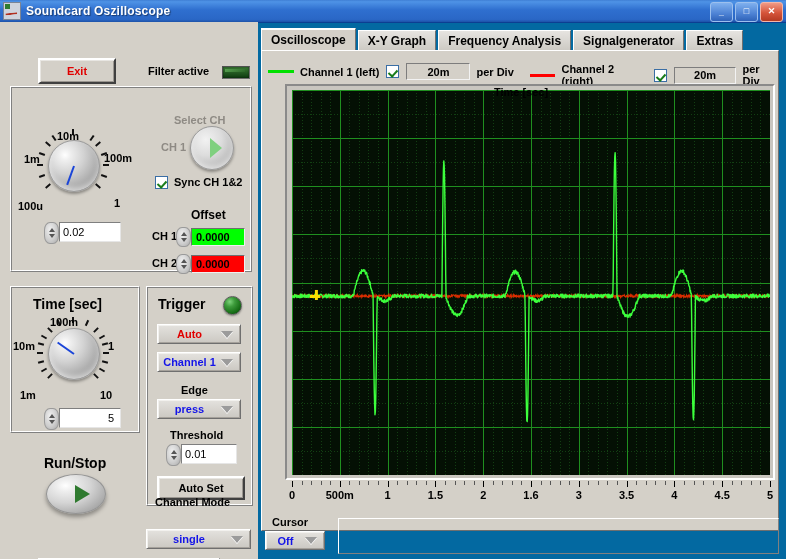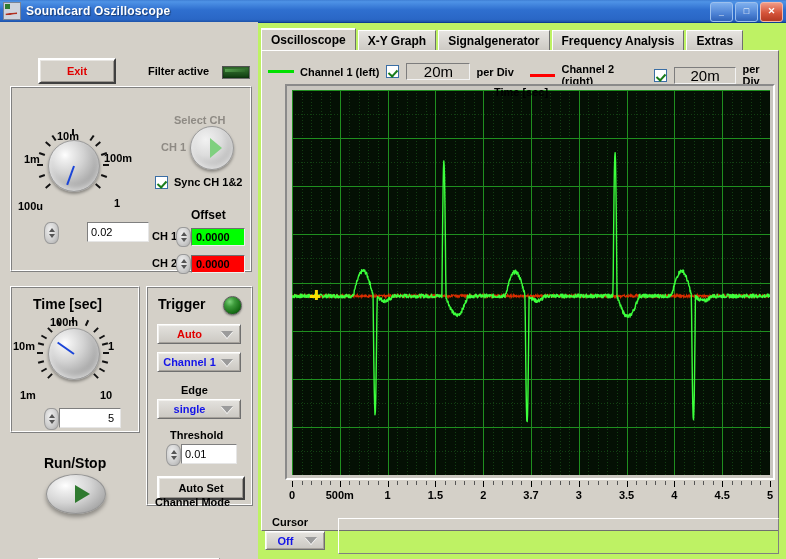--- a/index.html
+++ b/index.html
@@ -2,21 +2,21 @@
 <html><head>
 <meta charset="utf-8">
 <style>
   html,body{margin:0;padding:0;}
   body{
     width:786px;height:559px;overflow:hidden;
     font-family:"Liberation Sans",sans-serif;
     background:#d4d0c8;
     -webkit-font-smoothing:none;
   }
-  #app{position:relative;width:786px;height:559px;background:#bef264;}
+  #app{position:relative;width:786px;height:559px;background:#0369a1;}
 
   
   .titlebar{
     position:absolute;left:0;top:0;width:786px;height:22px;
     background:linear-gradient(to bottom,#3f7fd4 0%,#4e93e6 8%,#2f6fcf 45%,#2a67c6 88%,#1d52a8 100%);
     display:flex;align-items:center;
     border-bottom:1px solid #0c3e92;
   }
   .titlebar .ticon{
     width:16px;height:16px;margin-left:3px;margin-right:5px;
@@ -119,21 +119,21 @@
     border:1px solid #9a9a9a;border-radius:6px/8px;
   }
   .spin .ar{width:0;height:0;border-left:3px solid transparent;border-right:3px solid transparent;}
   .spin .up{border-bottom:4px solid #555;margin-bottom:2px;}
   .spin .dn{border-top:4px solid #555;}
   .numfield{
     background:#fff;border:1px solid #7f7f7f;border-right-color:#e6e6e6;border-bottom-color:#e6e6e6;
     font-size:11px;color:#000;display:flex;align-items:center;padding:0 3px;box-sizing:border-box;height:20px;
   }
 
-  #ampSpin{left:44px;top:200px;gap:28px;}
+  #ampSpin{left:44px;top:200px;}
   #ampNum{width:62px;}
 
   .chk{
     width:13px;height:13px;background:#fff;border:1px solid #3a6ea5;
     position:relative;box-sizing:border-box;
   }
   .chk:after{
     content:"";position:absolute;left:3px;top:2px;width:4px;height:7px;
     border:solid #1a7d1a;border-width:0 2px 2px 0;transform:rotate(42deg);
   }
@@ -229,21 +229,21 @@
     background:#d4d0c8;
     border:1px solid #ffffff;border-right-color:#6f6f6f;border-bottom-color:#6f6f6f;
     box-sizing:border-box;
   }
   .legwrap{position:absolute;left:6px;top:36px;display:flex;align-items:center;}
   .legline{width:26px;height:3px;margin-right:6px;}
   .legtxt{font-size:11px;font-weight:bold;margin-right:7px;}
   .divfield{
     width:64px;height:17px;box-sizing:border-box;margin:0 6px 0 7px;
     background:#d4d0c8;border:1px solid #7d7d7d;border-right-color:#f2f2f2;border-bottom-color:#f2f2f2;
-    font-size:15px;font-weight:normal;display:flex;align-items:center;justify-content:center;
+    font-size:11px;font-weight:bold;display:flex;align-items:center;justify-content:center;
   }
   #leg2{left:265px;}
 
   
   #graphbox{
     position:absolute;left:265px;top:60px;width:512px;height:450px;
   }
   #plotFrame{
     position:absolute;left:20px;top:24px;width:490px;height:396px;
     border:2px solid;border-color:#8a8a8a #ffffff #ffffff #8a8a8a;
@@ -421,51 +421,55 @@
     <div class="combo" id="trigMode">
         <span class="cv">Auto</span>
         <span class="carr"></span>
       </div>
     <div class="combo" id="trigSrc">
         <span class="cv">Channel 1</span>
         <span class="carr"></span>
       </div>
     <div id="edgeLbl" class="lbl">Edge</div>
     <div class="combo" id="trigEdge">
-        <span class="cv">single</span>
+        <span class="cv">press</span>
         <span class="carr"></span>
       </div>
     <div id="threshLbl" class="lbl">Threshold</div>
     <div class="spinbox" id="threshSpin">
       <div class="spin">
           <div class="ar up"></div>
           <div class="ar dn"></div>
         </div>
       <div class="numfield" id="threshNum">0.01</div>
     </div>
     <div id="autoSet" class="btn3d">Auto Set</div>
 
     <div id="chModeLbl" class="lbl">Channel Mode</div>
+    <div class="combo" id="chMode">
+        <span class="cv">single</span>
+        <span class="carr"></span>
+      </div>
 
     <div id="copyright" class="btn3d">© 2007   C. Zeitnitz Version 1.22</div>
   </div>
 
   <div id="rightcol">
     <div class="tabbar" id="tabbar">
         <div class="tab active">
           <span>Oscilloscope</span>
         </div>
         <div class="tab">
           <span>X-Y Graph</span>
         </div>
         <div class="tab">
+          <span>Frequency Analysis</span>
+        </div>
+        <div class="tab">
           <span>Signalgenerator</span>
-        </div>
-        <div class="tab">
-          <span>Frequency Analysis</span>
         </div>
         <div class="tab">
           <span>Extras</span>
         </div>
       </div>
     <div id="tabpage"></div>
   </div>
 
   <div class="legwrap" id="leg1" style="left:268px;top:63px">
     <span class="legline" id="leg1line" style="background: rgb(0, 224, 0);"></span>
@@ -613,21 +617,21 @@
         <div class="tk minor" style="left: 169.52px;"></div>
         <div class="tk minor" style="left: 179.08px;"></div>
         <div class="tk minor" style="left: 188.64px;"></div>
         <div class="tk" style="left: 198.2px;"></div>
         <div class="xl" style="left: 198.2px;">2</div>
         <div class="tk minor" style="left: 207.76px;"></div>
         <div class="tk minor" style="left: 217.32px;"></div>
         <div class="tk minor" style="left: 226.88px;"></div>
         <div class="tk minor" style="left: 236.44px;"></div>
         <div class="tk" style="left: 246px;"></div>
-        <div class="xl" style="left: 246px;">3.7</div>
+        <div class="xl" style="left: 246px;">1.6</div>
         <div class="tk minor" style="left: 255.56px;"></div>
         <div class="tk minor" style="left: 265.12px;"></div>
         <div class="tk minor" style="left: 274.68px;"></div>
         <div class="tk minor" style="left: 284.24px;"></div>
         <div class="tk" style="left: 293.8px;"></div>
         <div class="xl" style="left: 293.8px;">3</div>
         <div class="tk minor" style="left: 303.36px;"></div>
         <div class="tk minor" style="left: 312.92px;"></div>
         <div class="tk minor" style="left: 322.48px;"></div>
         <div class="tk minor" style="left: 332.04px;"></div>

